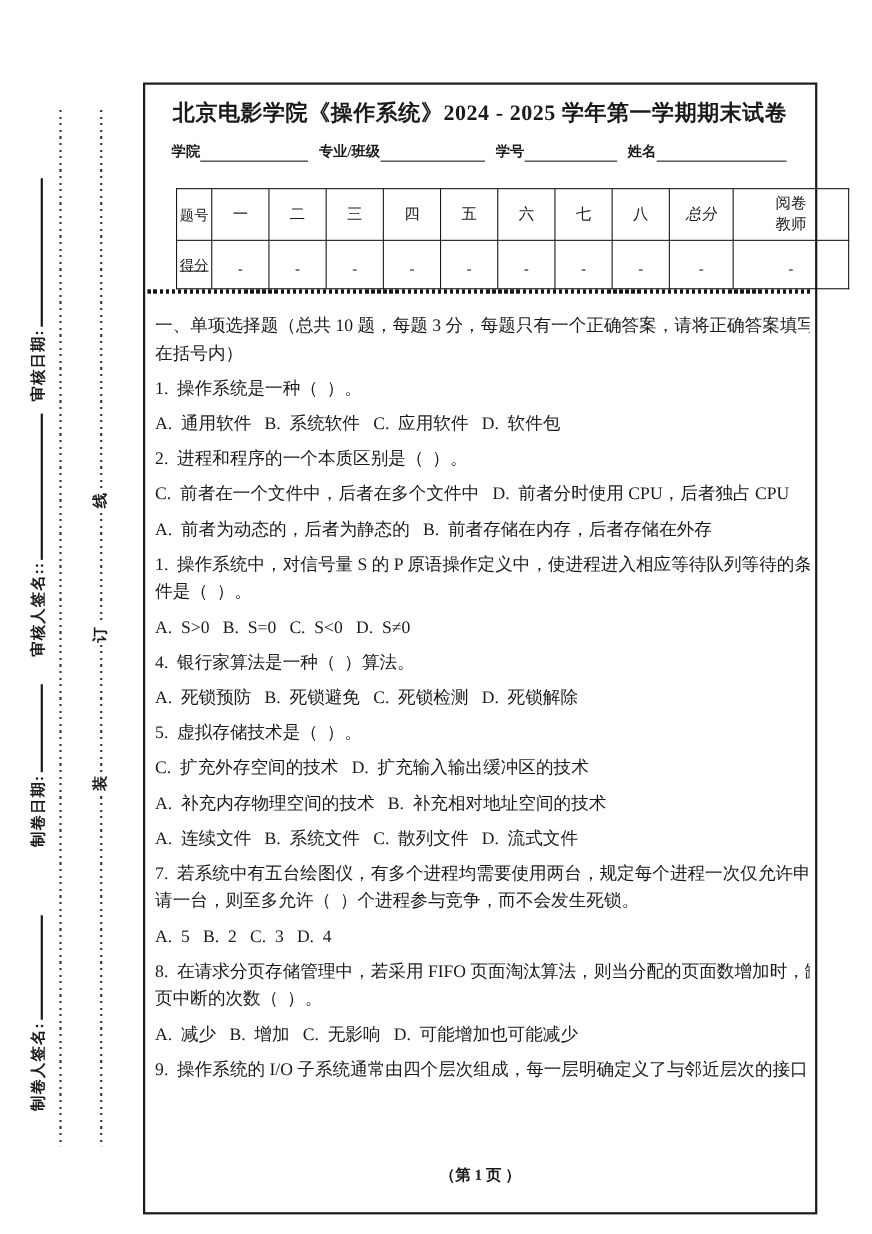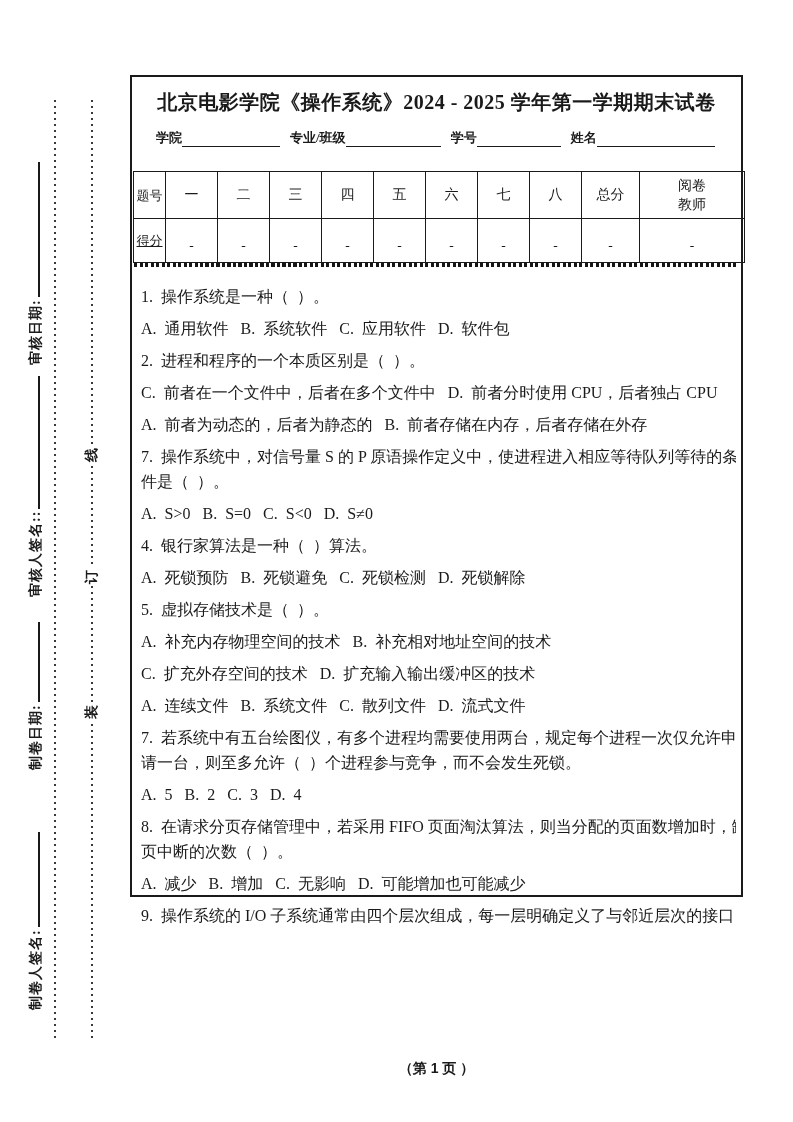--- a/index.html
+++ b/index.html
@@ -24,36 +24,36 @@
     transform:rotate(-90deg);transform-origin:0 0;
     font-size:14px;font-weight:bold;letter-spacing:1px;line-height:20px;
   }
   .side-blank{
     display:inline-block;height:2px;border-bottom:2px solid #1a1a1a;
     vertical-align:baseline;margin-left:2px;
   }
 
   
   .paper{
-    position:absolute;left:130px;top:75px;width:613px;height:822px;
+    position:absolute;left:130px;top:75px;width:613px;height:1029px;
     border:2px solid #1a1a1a;box-sizing:border-box;background:#fff;
   }
   .title{
     position:absolute;top:12px;left:0;width:100%;margin:0;
     text-align:center;font-size:20px;font-weight:bold;letter-spacing:.5px;
   }
   .form-row{
     position:absolute;top:52px;left:24px;right:12px;
     display:flex;align-items:flex-end;font-size:13px;font-weight:bold;
   }
   .f{display:flex;align-items:flex-end;margin-right:10px;}
   .fblank{display:inline-block;height:2px;border-bottom:1.5px solid #1a1a1a;}
 
   .score-table{
-    position:absolute;top:94px;left:1px;width:577px;
+    position:absolute;top:94px;left:28px;width:577px;
     border-collapse:collapse;table-layout:fixed;font-size:14px;
   }
   .score-table td{
     border:1.5px solid #1a1a1a;text-align:center;vertical-align:middle;
     padding:0 2px;overflow:hidden;
   }
   .score-table tr.r1 td{height:46px;}
   .score-table tr.r2 td{height:43px;text-decoration:underline;}
   .side-cell{width:27px;line-height:17px;font-size:13px;}
   .wrapnarrow{display:inline-block;width:2.3em;line-height:19px;font-family:Liberation Serif, serif;}
@@ -63,21 +63,21 @@
     background:repeating-linear-gradient(90deg,#161616 0 3px,transparent 3px 5.5px);
   }
 
   .content{position:absolute;top:207px;left:9px;right:5px;font-size:16px;}
   .para{margin:0 0 7px 0;}
   .tline{line-height:25px;white-space:pre;overflow:hidden;}
 
   .footer{
     position:absolute;left:130px;top:1060px;width:613px;
     text-align:center;font-size:14px;font-weight:bold;
-    font-family:Liberation Sans, sans-serif;
+    font-family:Liberation Serif, serif;
   }
 </style>
 </head>
 <body>
 
 <div class="page">
 
   <aside class="sidebar">
     <div class="dotline" style="left:54px"></div>
     <div class="dotline" style="left:91px"></div>
@@ -118,21 +118,21 @@
           <tr class="r1" id="trow1">
             <td class="side-cell">题号</td>
             <td style="width: 47px;">一</td>
             <td style="width: 47px;">二</td>
             <td style="width: 47px;">三</td>
             <td style="width: 47px;">四</td>
             <td style="width: 47px;">五</td>
             <td style="width: 47px;">六</td>
             <td style="width: 47px;">七</td>
             <td style="width: 47px;">八</td>
-            <td style="width: 53px;">总分</td>
+            <td style="width: 53px; font-style: italic;">总分</td>
             <td style="width: 100px;"><span class="wrapnarrow">阅卷教师</span></td>
           </tr>
       <tr class="r2" id="trow2">
             <td class="side-cell">得分</td>
             <td>&nbsp;</td>
             <td>&nbsp;</td>
             <td>&nbsp;</td>
             <td>&nbsp;</td>
             <td>&nbsp;</td>
             <td>&nbsp;</td>
@@ -141,55 +141,59 @@
             <td>&nbsp;</td>
             <td>&nbsp;</td>
           </tr>
     </tbody>
       </table>
 
     <div class="dotsep"></div>
 
     <div class="content" id="content">
         <div class="para">
+          <div class="tline">一、单项选择题（总共 10 题，每题 3 分，每题只有一个正确答案，请将正确答案填写</div>
+          <div class="tline">在括号内）</div>
+        </div>
+        <div class="para">
           <div class="tline">1.  操作系统是一种（  ）。</div>
         </div>
         <div class="para">
           <div class="tline">A.  通用软件   B.  系统软件   C.  应用软件   D.  软件包</div>
         </div>
         <div class="para">
           <div class="tline">2.  进程和程序的一个本质区别是（  ）。</div>
         </div>
         <div class="para">
           <div class="tline">C.  前者在一个文件中，后者在多个文件中   D.  前者分时使用 CPU，后者独占 CPU</div>
         </div>
         <div class="para">
           <div class="tline">A.  前者为动态的，后者为静态的   B.  前者存储在内存，后者存储在外存</div>
         </div>
         <div class="para">
-          <div class="tline">7.  操作系统中，对信号量 S 的 P 原语操作定义中，使进程进入相应等待队列等待的条</div>
+          <div class="tline">1.  操作系统中，对信号量 S 的 P 原语操作定义中，使进程进入相应等待队列等待的条</div>
           <div class="tline">件是（  ）。</div>
         </div>
         <div class="para">
           <div class="tline">A.  S&gt;0   B.  S=0   C.  S&lt;0   D.  S≠0</div>
         </div>
         <div class="para">
           <div class="tline">4.  银行家算法是一种（  ）算法。</div>
         </div>
         <div class="para">
           <div class="tline">A.  死锁预防   B.  死锁避免   C.  死锁检测   D.  死锁解除</div>
         </div>
         <div class="para">
           <div class="tline">5.  虚拟存储技术是（  ）。</div>
         </div>
         <div class="para">
+          <div class="tline">C.  扩充外存空间的技术   D.  扩充输入输出缓冲区的技术</div>
+        </div>
+        <div class="para">
           <div class="tline">A.  补充内存物理空间的技术   B.  补充相对地址空间的技术</div>
-        </div>
-        <div class="para">
-          <div class="tline">C.  扩充外存空间的技术   D.  扩充输入输出缓冲区的技术</div>
         </div>
         <div class="para">
           <div class="tline">A.  连续文件   B.  系统文件   C.  散列文件   D.  流式文件</div>
         </div>
         <div class="para">
           <div class="tline">7.  若系统中有五台绘图仪，有多个进程均需要使用两台，规定每个进程一次仅允许申</div>
           <div class="tline">请一台，则至多允许（  ）个进程参与竞争，而不会发生死锁。</div>
         </div>
         <div class="para">
           <div class="tline">A.  5   B.  2   C.  3   D.  4</div>

